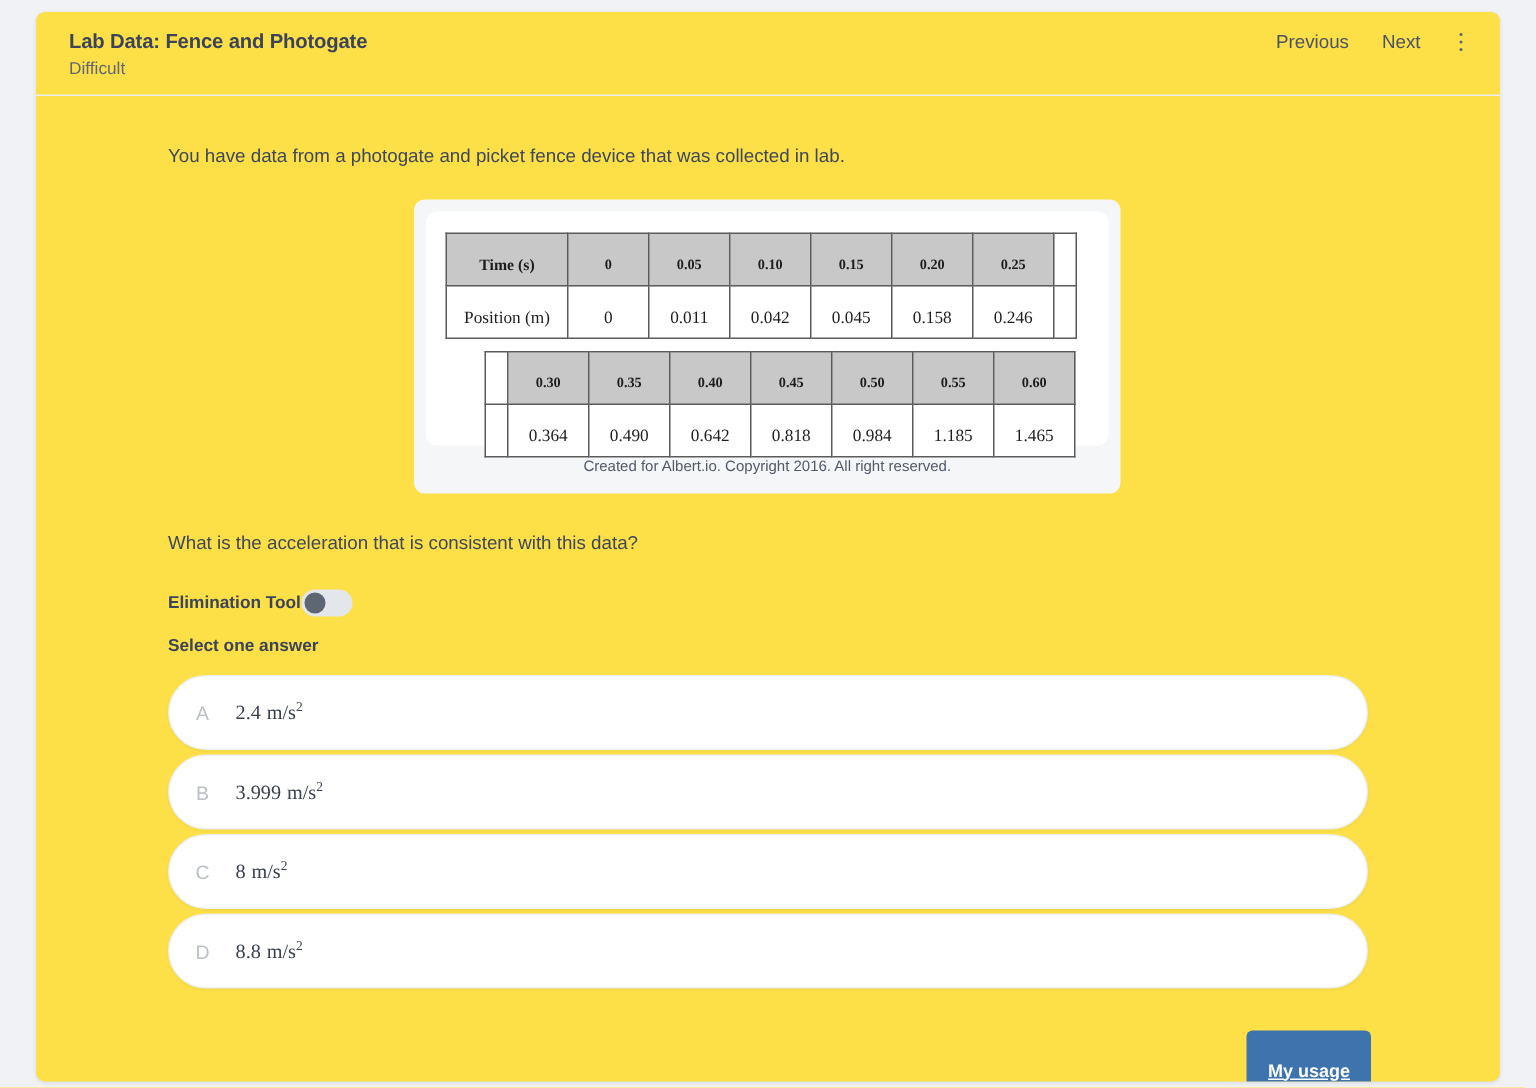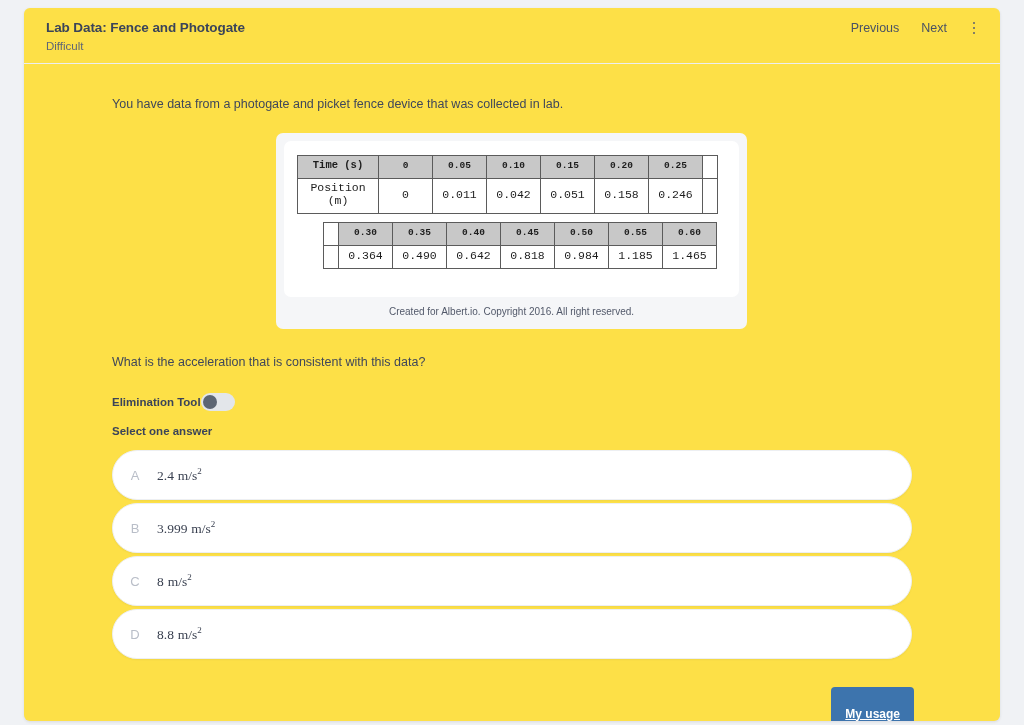--- a/index.html
+++ b/index.html
@@ -134,23 +134,23 @@
   table.data-table {
     border-collapse: collapse;
     table-layout: fixed;
   }
   table.data-table td {
     border: 1.1px solid #5b5b5b;
     text-align: center;
     font-size: 10.5px;
     font-weight: bold;
     color: #1d1d1d;
-    font-family: Liberation Mono, monospace;
+    font-family: Liberation Serif, serif;
     height: 14px;
-    padding: 2px 0 6px 0;
+    padding: 14px 0 6px 0;
   }
   table.data-table tr.header-row td {
     background: #c8c8c8;
     font-weight: bold;
     font-size: 9.5px;
   }
   table.data-table tr.value-row td {
     background: #ffffff;
     font-weight: normal;
     font-size: 11.5px;
@@ -348,21 +348,21 @@
               <td class="num-cell">0.15</td>
               <td class="num-cell">0.20</td>
               <td class="num-cell">0.25</td>
               <td class="pad-cell"></td>
             </tr>
             <tr class="value-row">
               <td class="value-label-cell">Position (m)</td>
               <td class="num-cell">0</td>
               <td class="num-cell">0.011</td>
               <td class="num-cell">0.042</td>
-              <td class="num-cell">0.051</td>
+              <td class="num-cell">0.045</td>
               <td class="num-cell">0.158</td>
               <td class="num-cell">0.246</td>
               <td class="pad-cell"></td>
             </tr>
           </tbody>
             </table>
 
           <div id="table-two-wrap">
             <table class="data-table">
               <tbody>

